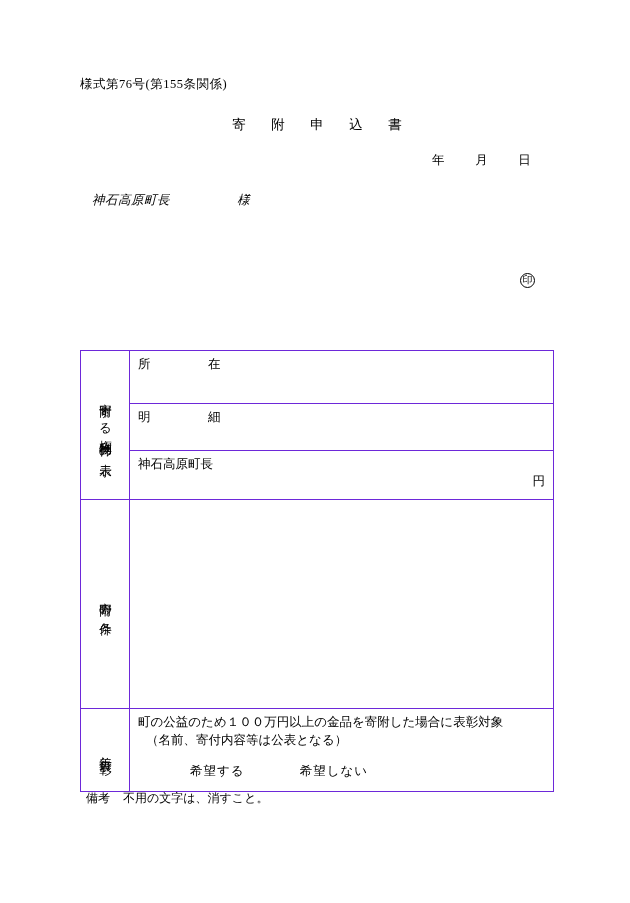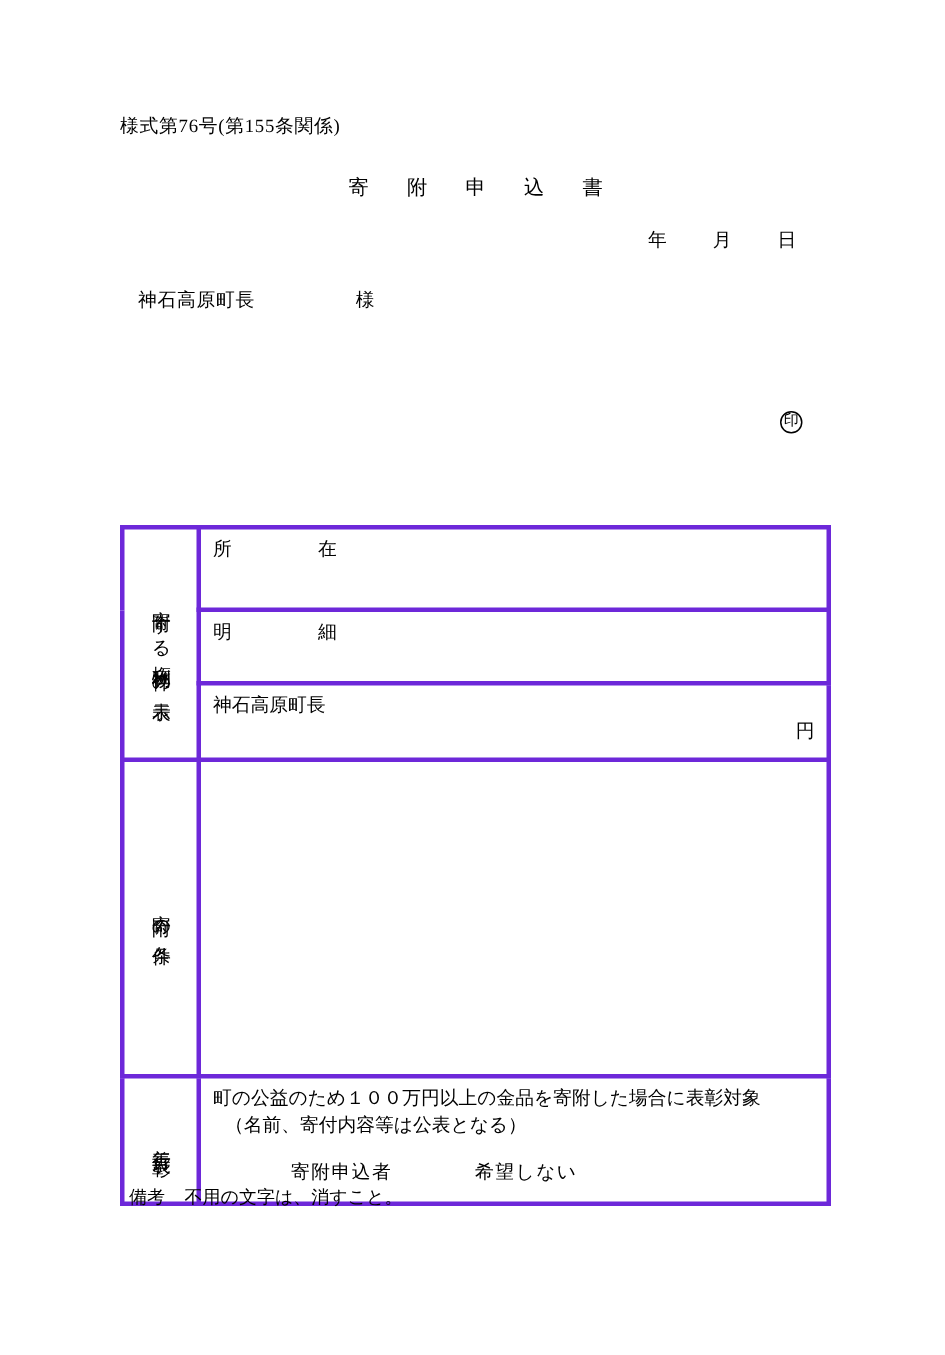--- a/index.html
+++ b/index.html
@@ -47,20 +47,21 @@
     letter-spacing: 0;
   }
   .date-line span { display: inline-block; }
   .date-y { width: 40px; }
   .date-m { width: 40px; }
   .addressee {
     position: absolute;
     left: 90px;
     top: 192px;
     font-size: 12.5px;
+    font-style: italic;
   }
   .addressee .name { letter-spacing: 0.5px; }
   .addressee .sama { margin-left: 64px; }
 
   .applicant {
     position: absolute;
     left: 295px;
     top: 229px;
     font-size: 12.5px;
     line-height: 18px;
@@ -91,21 +92,21 @@
 
   table.form {
     position: absolute;
     left: 78px;
     top: 350px;
     width: 474px;
     border-collapse: collapse;
     table-layout: fixed;
   }
   table.form td {
-    border: 3px solid #6d28d9;
+    border: 1px solid #6d28d9;
     font-size: 12.5px;
     vertical-align: top;
     padding: 0;
   }
   .vlabel {
     width: 48px;
     text-align: center;
     vertical-align: middle;
     padding: 4px 0;
   }
@@ -212,21 +213,21 @@
     <tr>
       <td class="vlabel" style="height:82px;">
         <div class="vwrap">
           <span class="vtext">善行表彰</span>
         </div>
       </td>
       <td>
         <div class="award-line1">町の公益のため１００万円以上の金品を寄附した場合に表彰対象</div>
         <div class="award-line2">（名前、寄付内容等は公表となる）</div>
         <div class="award-choices">
-          <span class="c1">寄附申込者</span>
+          <span class="c1">希望する</span>
           <span class="c2">希望しない</span>
         </div>
       </td>
     </tr>
   </tbody>
     </table>
 
   <div class="note">
     <span class="label">備考</span>
     <span>不用の文字は、消すこと。</span>

